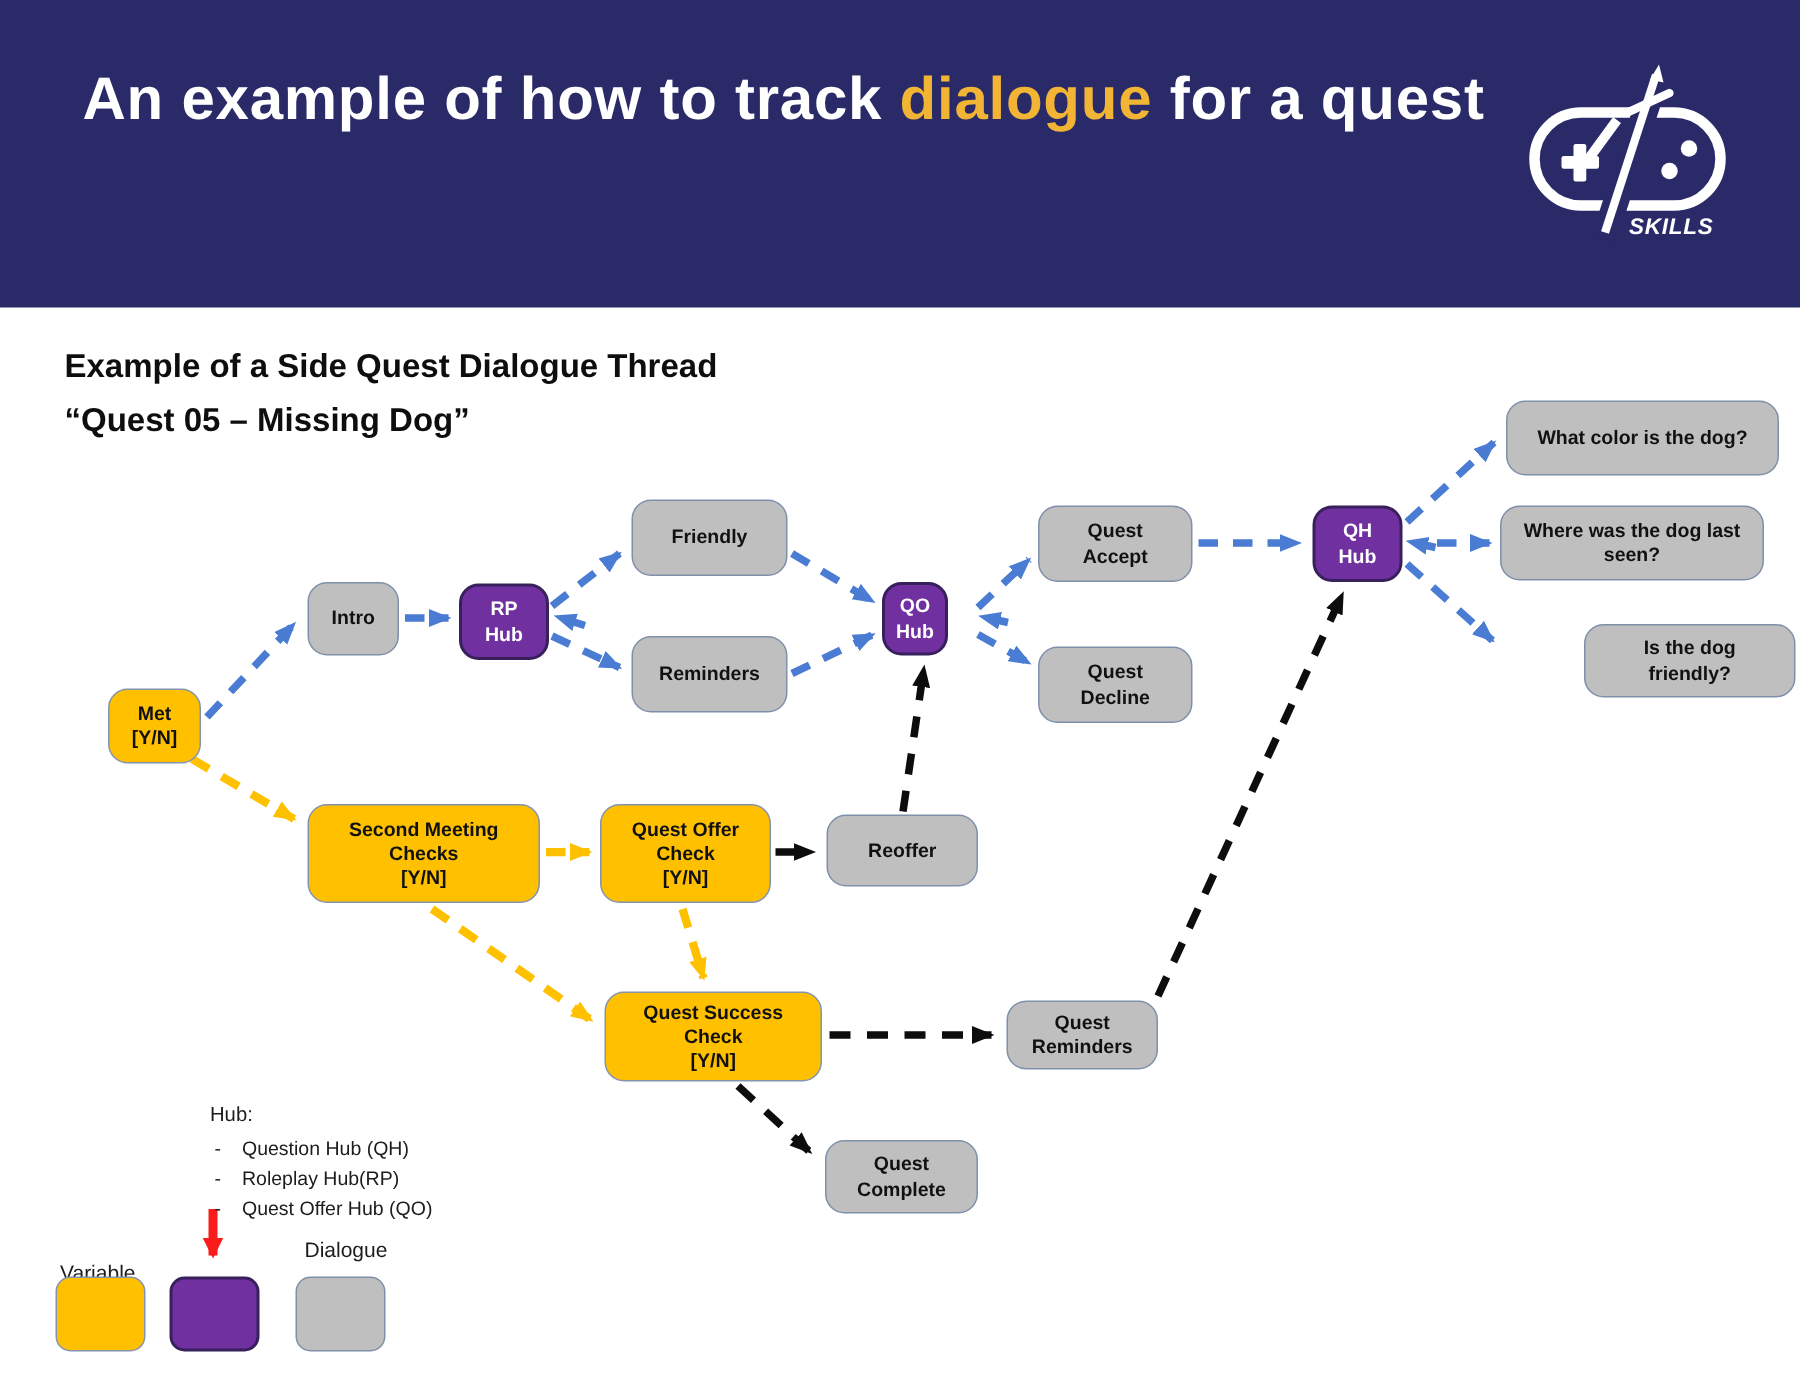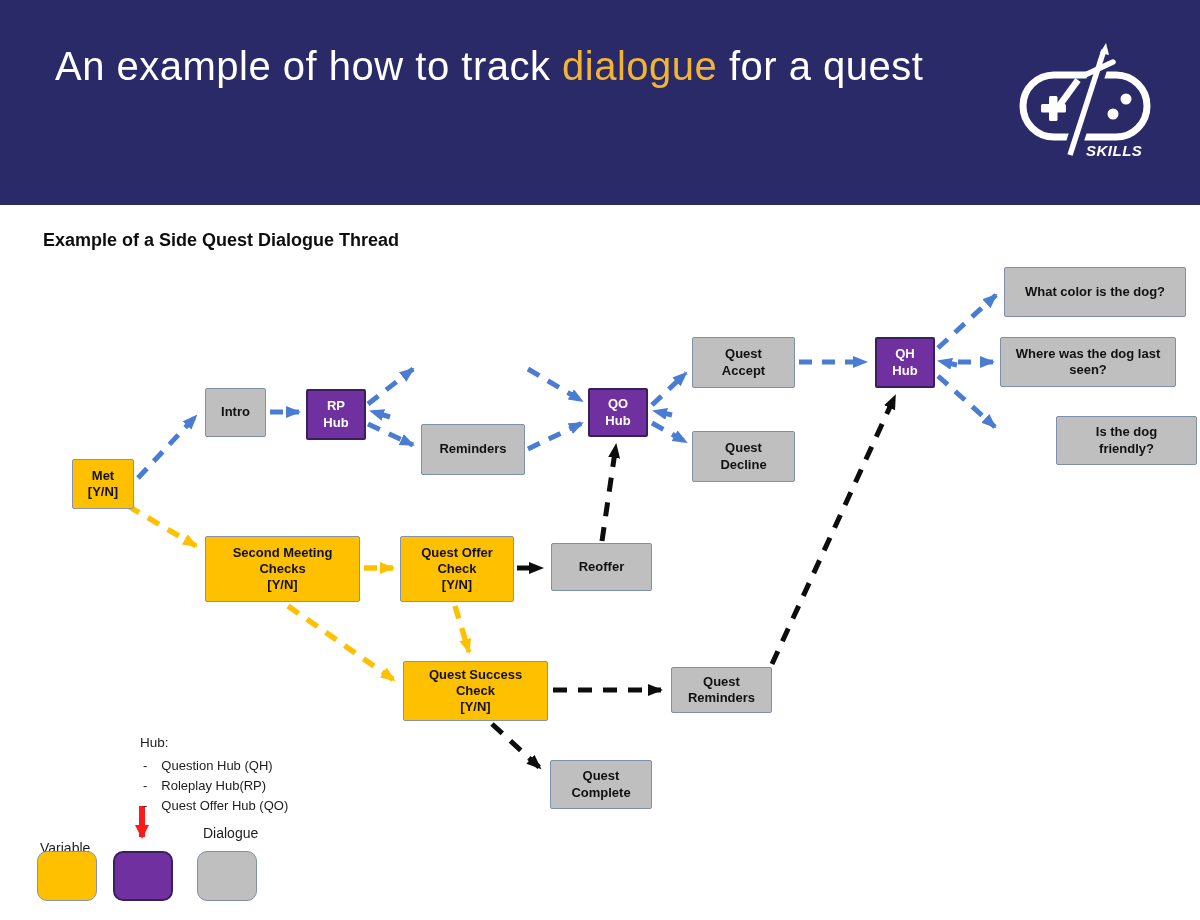--- a/index.html
+++ b/index.html
@@ -2,34 +2,34 @@
 <html><head>
 <meta charset="utf-8">
 <style>
   * { margin:0; padding:0; box-sizing:border-box; }
   html,body { width:1200px; height:920px; background:#fff; font-family:"Liberation Sans", sans-serif; overflow:hidden; }
   #slide { position:relative; width:1200px; height:920px; background:#ffffff; }
 
   
   .header { position:absolute; left:0; top:0; width:1200px; height:205px; background:#292a67; z-index:3; }
   .title { position:absolute; left:55px; top:38px; width:950px; color:#ffffff;
-           font-size:40px; font-weight:400; line-height:1.4; letter-spacing:.5px; }
+           font-size:40px; font-weight:700; line-height:1.4; letter-spacing:.5px; }
   .title .hl { color:#f1b434; }
   .logo-svg { position:absolute; left:1012px; top:42px; width:150px; height:122px; }
 
   
   .dtitle { position:absolute; left:43px; top:226px; z-index:2; color:#0e0e0e;
-            font-size:18px; font-weight:700; line-height:1.62; }
+            font-size:22px; font-weight:700; line-height:1.62; }
 
   
   .arrows { position:absolute; left:0; top:0; width:1200px; height:920px; z-index:1; }
 
   
   .node { position:absolute; z-index:2; display:flex; align-items:center; justify-content:center;
-          text-align:center; border-radius:2px; font-weight:700; font-size:13px; line-height:1.25;
+          text-align:center; border-radius:13px; font-weight:700; font-size:13px; line-height:1.25;
           color:#111; padding:11px; }
   .n-gray   { background:#bfbfbf; border:1.7px solid #7f90aa; }
   .n-yellow { background:#ffc000; border:1.7px solid #8494ae; }
   .n-purple { background:#7030a0; border:2.2px solid #38205c; color:#ffffff; }
   .nlabel { white-space:pre-line; }
 
   
   .legend-text { position:absolute; z-index:2; color:#1c1c1c; font-size:13.5px; line-height:1.55; }
   .hub-block { left:115px; top:733px;margin-left:25px; }
   .hub-items { margin-top:2px; }
@@ -62,20 +62,21 @@
       <rect x="37" y="54" width="8.5" height="25" rx="1.5" fill="#ffffff"></rect>
 
       <circle cx="114" cy="57" r="5.5" fill="#ffffff"></circle>
       <circle cx="101" cy="72" r="5.5" fill="#ffffff"></circle>
       <text x="74" y="114" fill="#ffffff" font-size="15" font-weight="bold" font-style="italic" letter-spacing="0.5" font-family="Liberation Sans, sans-serif">SKILLS</text>
     </svg>
   </div>
 
   <div class="dtitle">
     <div>Example of a Side Quest Dialogue Thread</div>
+    <div>“Quest 05 – Missing Dog”</div>
   </div>
 
   <svg class="arrows" viewBox="0 0 1200 920">
     <defs>
       <marker id="m-blue" markerUnits="userSpaceOnUse" markerWidth="17" markerHeight="14" refX="13" refY="6" orient="auto">
         <path d="M0,0 L15,6 L0,12 Z" fill="#4a7cd4"></path>
       </marker>
       <marker id="m-yellow" markerUnits="userSpaceOnUse" markerWidth="17" markerHeight="14" refX="13" refY="6" orient="auto">
         <path d="M0,0 L15,6 L0,12 Z" fill="#ffc000"></path>
       </marker>
@@ -127,24 +128,27 @@
       <span class="nlabel">Met
 [Y/N]</span>
     </div>
   <div class="node n-gray" style="left:205px;top:388px;width:61px;height:49px">
       <span class="nlabel">Intro</span>
     </div>
   <div class="node n-purple" style="left:306px;top:389px;width:60px;height:51px">
       <span class="nlabel">RP
 Hub</span>
     </div>
+  <div class="node n-gray" style="left:421px;top:333px;width:104px;height:51px">
+      <span class="nlabel">Friendly</span>
+    </div>
   <div class="node n-gray" style="left:421px;top:424px;width:104px;height:51px">
       <span class="nlabel">Reminders</span>
     </div>
-  <div class="node n-purple" style="left:588px;top:388px;width:60px;height:49px">
+  <div class="node n-purple" style="left:588px;top:388px;width:44px;height:49px">
       <span class="nlabel">QO
 Hub</span>
     </div>
   <div class="node n-gray" style="left:692px;top:337px;width:103px;height:51px">
       <span class="nlabel">Quest
 Accept</span>
     </div>
   <div class="node n-gray" style="left:692px;top:431px;width:103px;height:51px">
       <span class="nlabel">Quest
 Decline</span>

